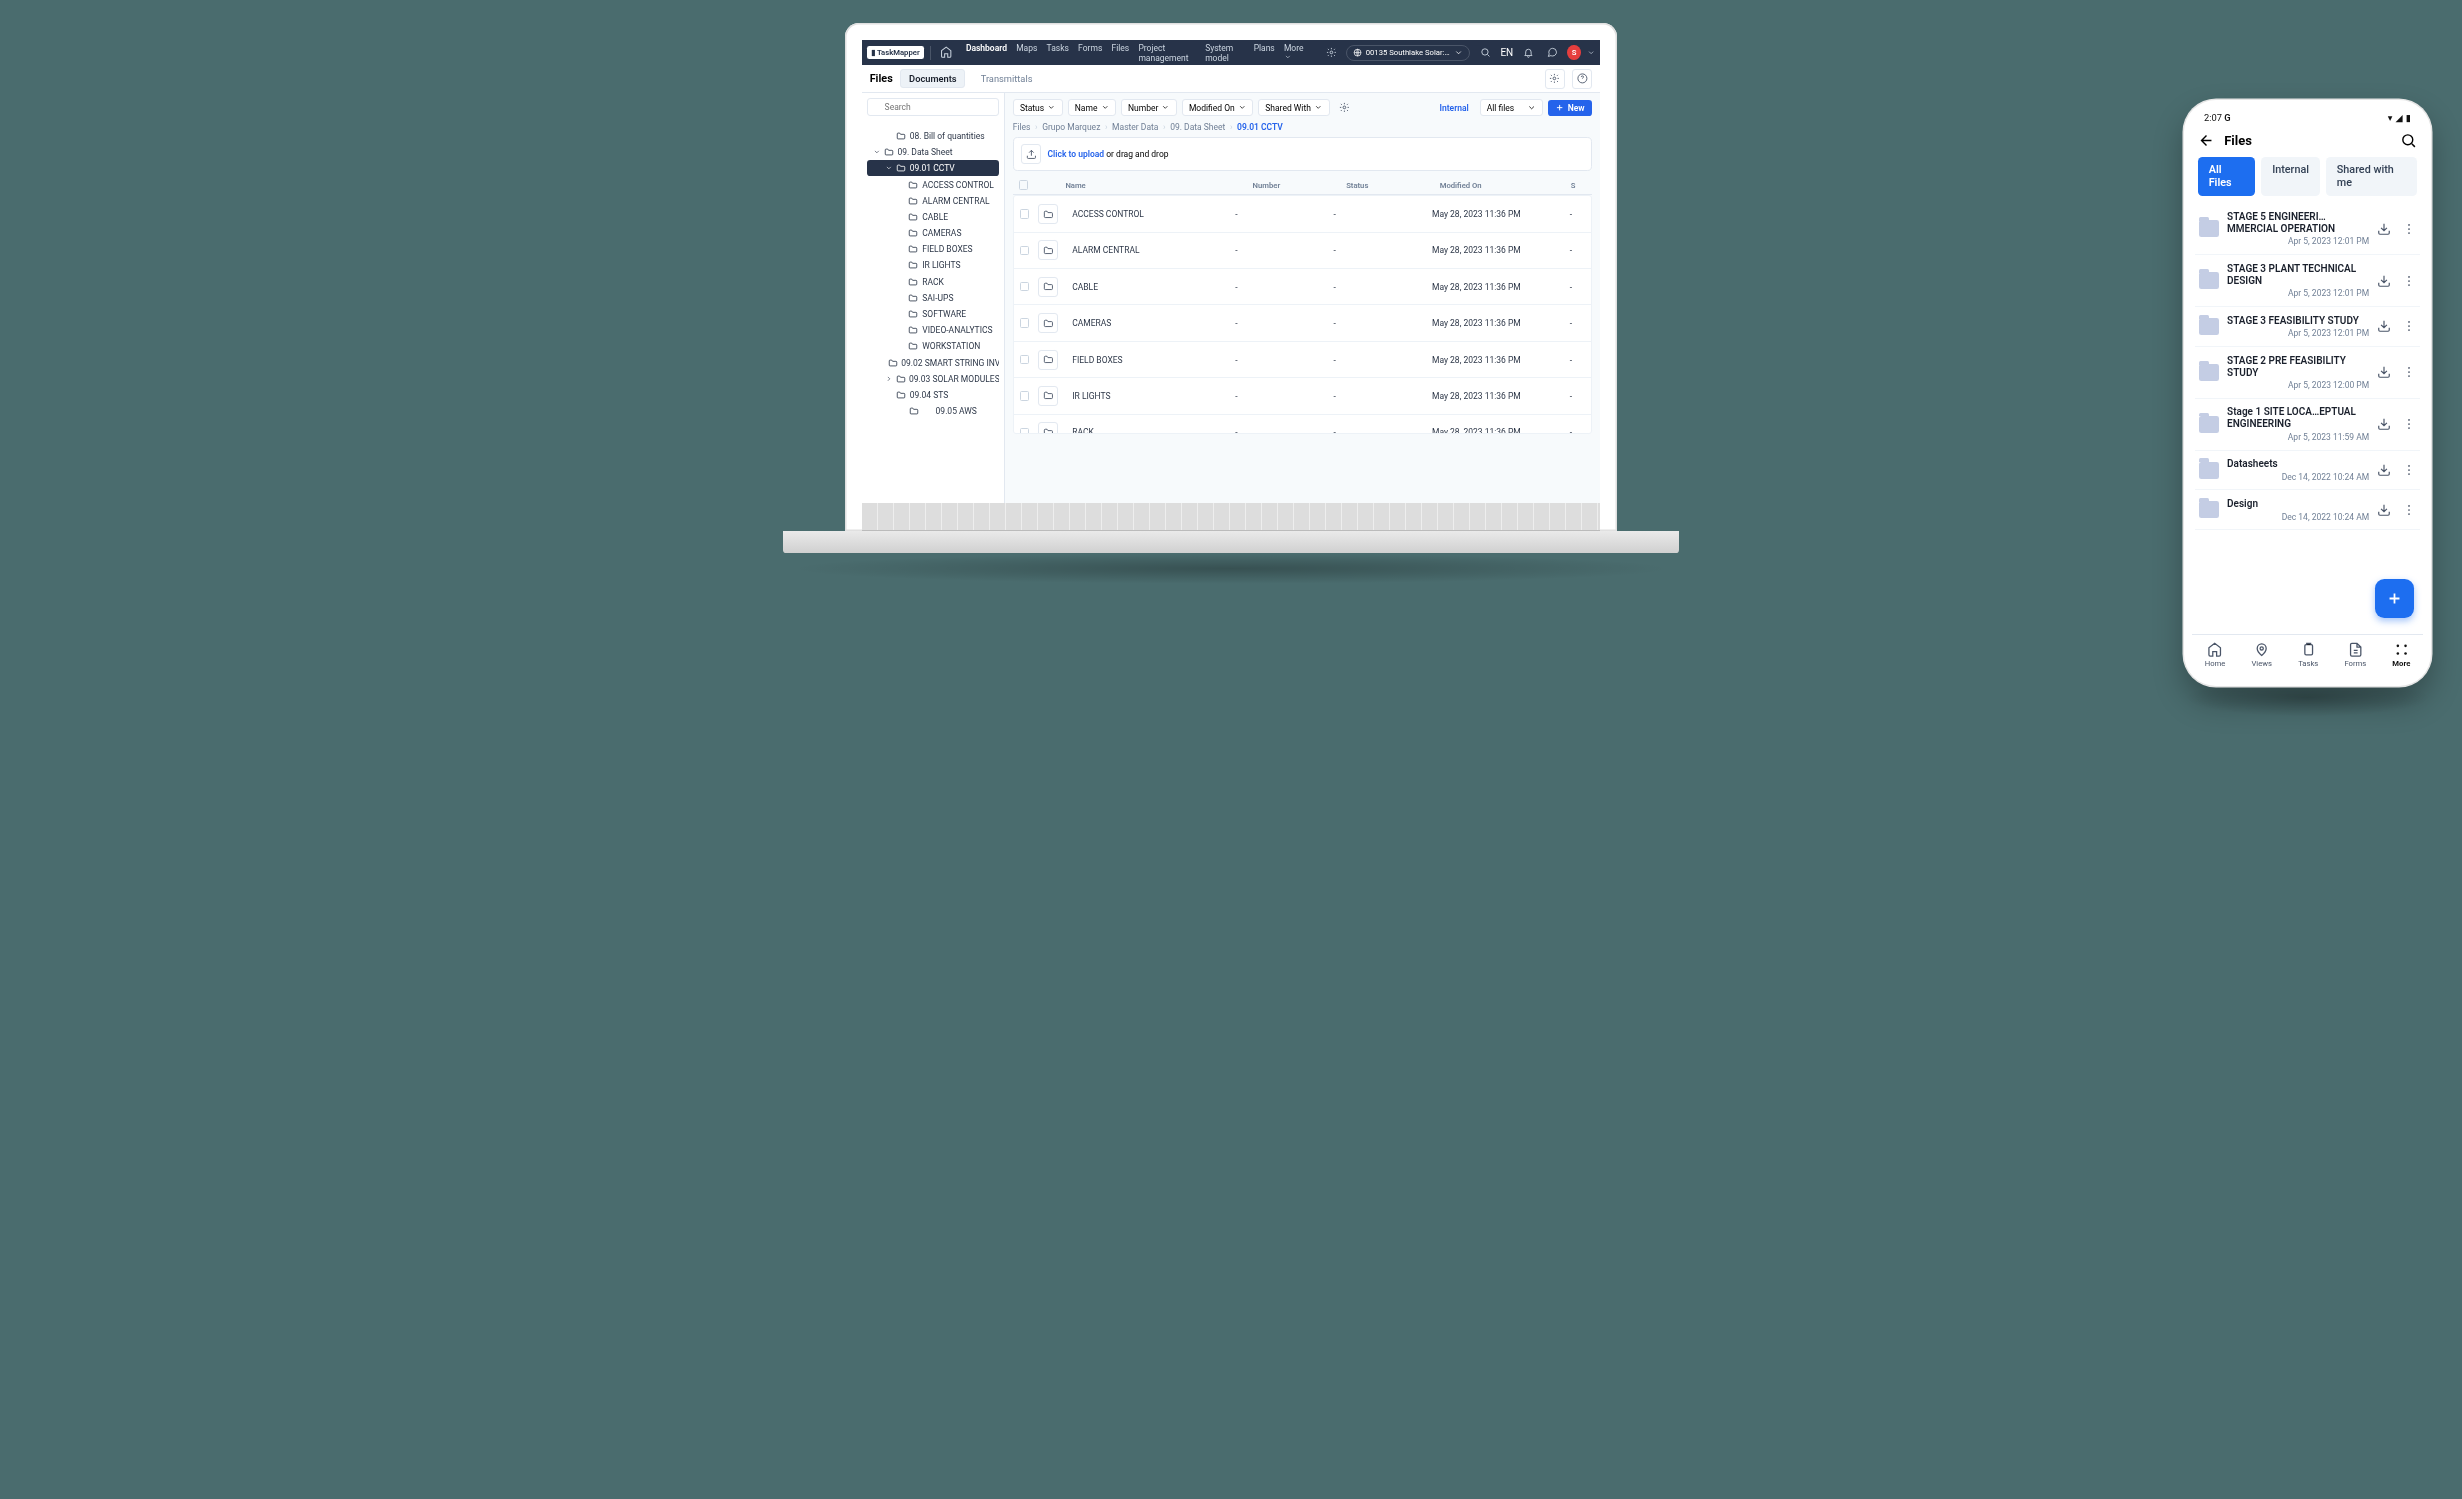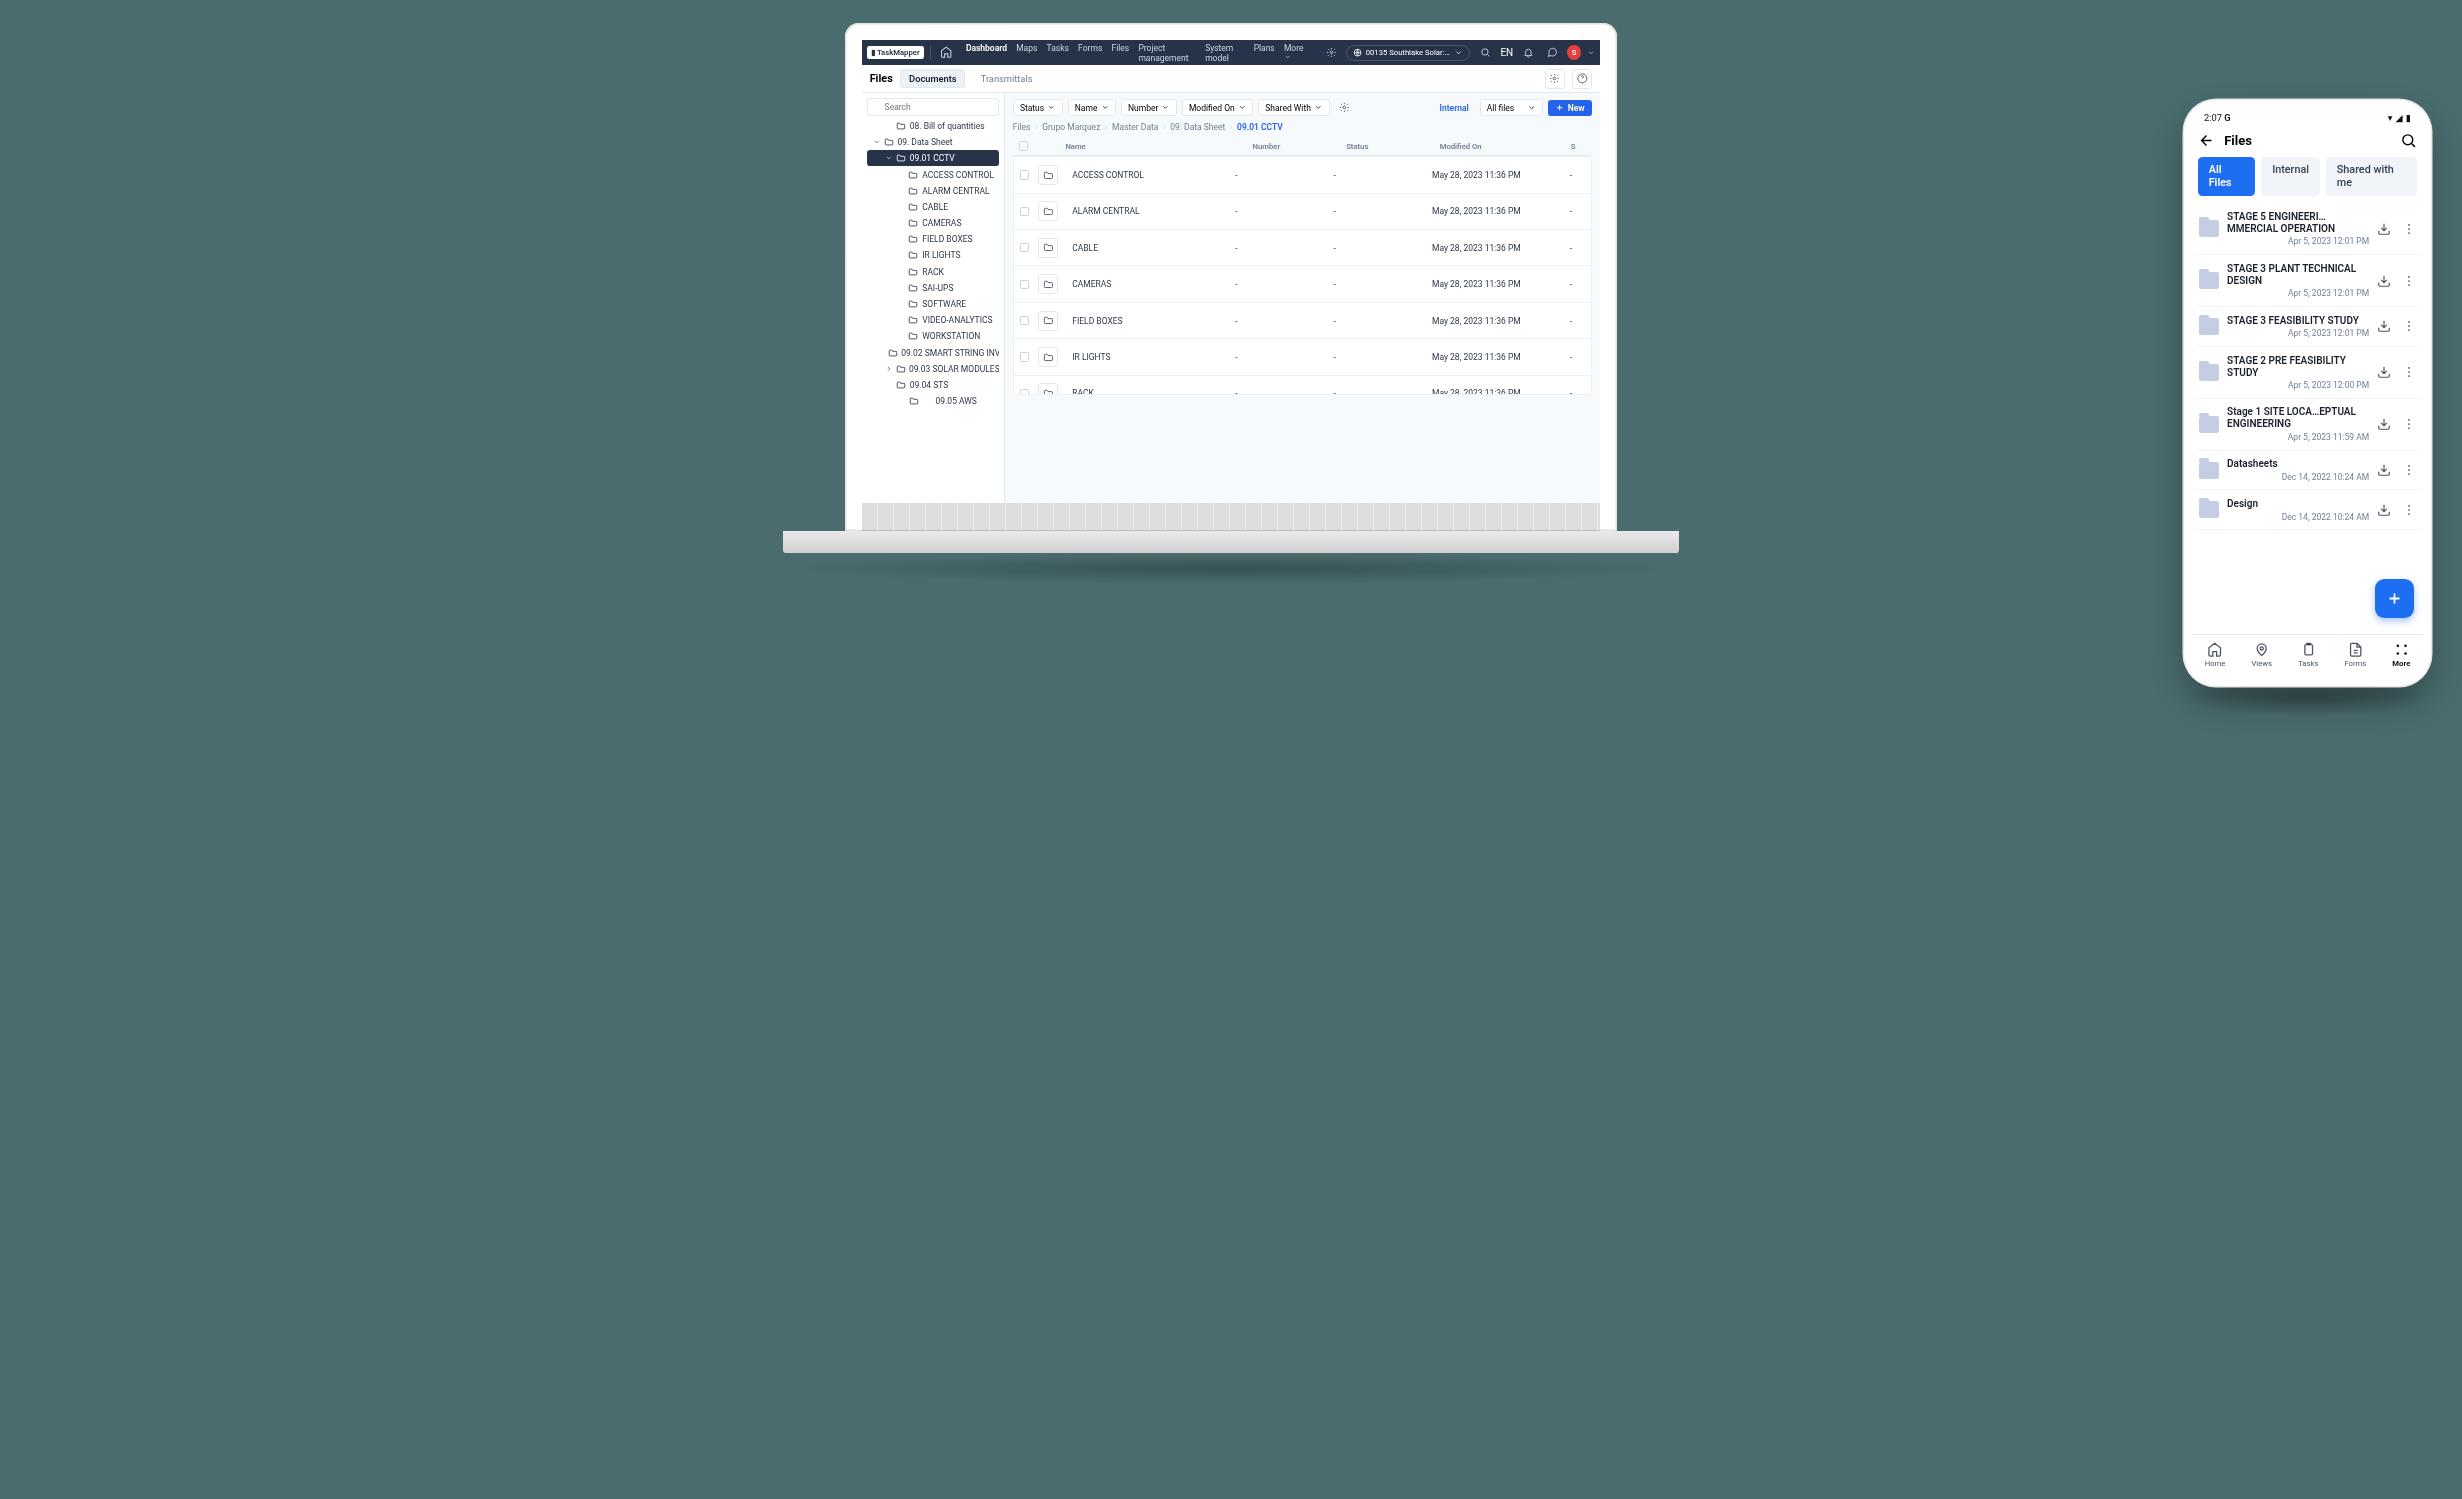--- a/index.html
+++ b/index.html
@@ -29,21 +29,21 @@
   .subhead-title { font-weight:700; font-size:10.8px;}
   .tab-pill { padding:3.1px 7.7px; border-radius:3.1px; cursor:pointer; color:#718096;}
   .tab-pill.active { background:#edf2f7; color:#1a202c; font-weight:600; border:0.8px solid #e2e8f0;}
   .subhead .nav-spacer { flex:1;}
   .iconbtn { width:20px; height:20px; border:0.8px solid #e2e8f0; border-radius:3.1px; display:flex; align-items:center; justify-content:center; cursor:pointer; color:#4a5568;}
 
   
   .mainrow { display:flex; height: calc(100% - 53px); }
   .sidebar { width:143px; border-right:0.8px solid #e2e8f0; padding:4.6px; font-size:8.5px; background:#f7fafc00; overflow:hidden;}
   .search-input { width:100%; border:0.8px solid #e2e8f0; border-radius:3.1px; padding:3.1px 4.6px 3.1px 17px; font-size:8.5px; position:relative; background:#fff;}
-  .search-wrap { position:relative; margin-bottom:2px;}
+  .search-wrap { position:relative; margin-bottom:12px;}
   .search-wrap svg { position:absolute; left:4.6px; top:3.9px; color:#a0aec0;}
   .tree-item { display:flex; align-items:center; gap:3.1px; padding:3.1px 3.1px; border-radius:3.1px; cursor:pointer; color:#2d3748; white-space:nowrap; overflow:hidden; text-overflow:ellipsis;}
   .tree-item.dark { background:#273349; color:#fff;}
   .tree-item .chev { width:7.7px; display:inline-flex;}
   .tree-item .fold { width:10.8px; display:inline-flex;}
 
   .content { flex:1; padding:4.6px 7.7px; overflow:hidden; background:#f7fafc; font-size:8.5px;}
   .filters-row { display:flex; align-items:center; gap:4.6px; margin-bottom:4.6px;}
   .filter-chip { border:0.8px solid #e2e8f0; background:#fff; border-radius:3.1px; padding:2.3px 6.2px; display:flex; align-items:center; gap:3.1px; cursor:pointer; font-size:8.5px;}
   .link-blue { color:#2563eb; font-weight:600; padding:2.3px 6.2px; cursor:pointer;}
@@ -497,20 +497,28 @@
               <span class="sep">›</span>
               <span class="crumb">Grupo Marquez</span>
               <span class="sep">›</span>
               <span class="crumb">Master Data</span>
               <span class="sep">›</span>
               <span class="crumb">09. Data Sheet</span>
               <span class="sep">›</span>
               <span class="crumb active">09.01 CCTV</span>
             </div>
 
+          <div class="upload-bar">
+            <div class="iconbtn" style="border:0.8px solid #e2e8f0;">
+                <svg width="10.8" height="10.8" viewBox="0 0 24 24">
+                  <use href="#i-upload"></use>
+                </svg>
+              </div>
+            <span><span class="up-link">Click to upload</span><span> or drag and drop</span></span>
+          </div>
 
           <div class="table-head">
             <div class="col-chk">
                 <div class="chk"></div>
               </div>
             <div class="col-name" style="padding-left:28px;">Name</div>
             <div class="col-num">Number</div>
             <div class="col-status">Status</div>
             <div class="col-mod">Modified On</div>
             <div class="col-s">S</div>

